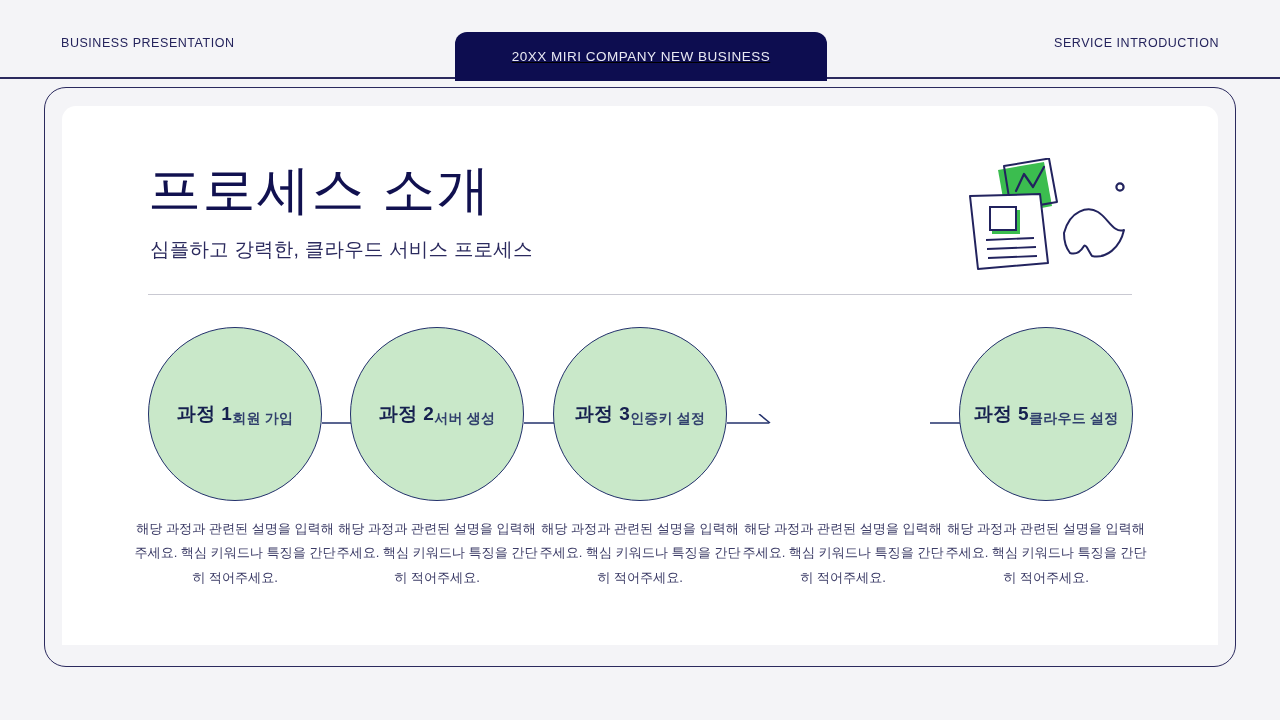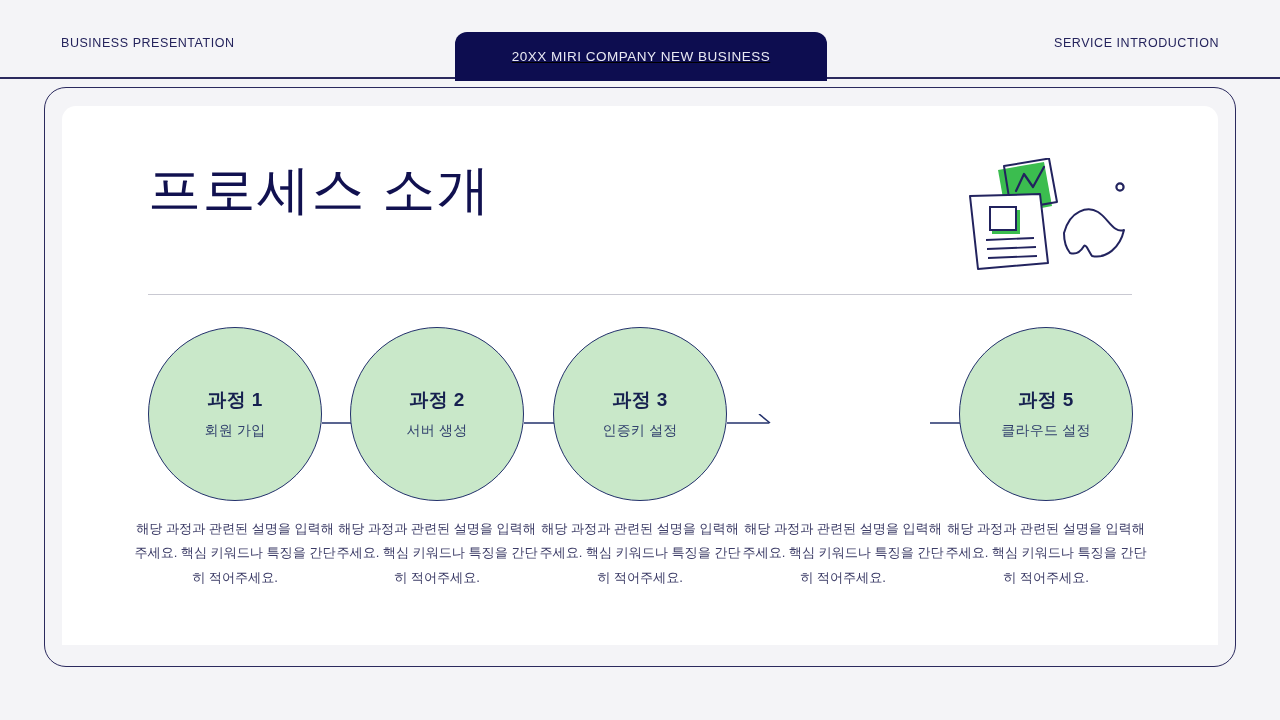--- a/index.html
+++ b/index.html
@@ -74,30 +74,30 @@
   
   .process-row {
     position: absolute; left: 148px; top: 327px; width: 984px; height: 175px;
   }
   .node {
     position: absolute; top: 0; width: 174px; height: 174px;
   }
   .circle {
     width: 174px; height: 174px; border-radius: 50%;
     background: #c9e8c9; border: 1.5px solid #22306b;
-    display: flex; flex-direction: column;
+    display: flex; flex-direction: row;
     align-items: center; justify-content: center;
   }
   .circle .step-title {
     font-size: 19px; font-weight: 700; color: #16204f;
     letter-spacing: .4px; line-height: 1.25; white-space: nowrap;
   }
   .circle .step-sub {
     margin-top: 10px;
-    font-size: 14px; font-weight: 400; color: #31406d;
+    font-size: 14px; font-weight: 700; color: #31406d;
     letter-spacing: .2px; white-space: nowrap;
   }
   .connector {
     position: absolute; top: 85px; height: 12px; width: 46px;
   }
 
   
   .desc-row {
     position: absolute; left: 148px; top: 517px; width: 984px;
   }
@@ -121,20 +121,21 @@
     <span>20XX MIRI COMPANY NEW  BUSINESS</span>
   </div>
 
   <div class="header-right">SERVICE INTRODUCTION</div>
 
   <div class="frame"></div>
   <div class="card"></div>
 
   <div class="title">프로세스 소개</div>
 
+  <div class="subtitle">심플하고 강력한, 클라우드 서비스 프로세스</div>
 
   <div class="divider"></div>
 
   <div class="illustration">
     <svg width="200" height="125" viewBox="0 0 200 125" fill="none">
 
       <path d="M46 12 L92 4 L100 48 L54 57 Z" fill="#3bbd4f"></path>
 
       <path d="M52 8 L97 0.5 L105 44 L59 52 Z" stroke="#22235e" stroke-width="2" fill="none" stroke-linejoin="round"></path>
 

